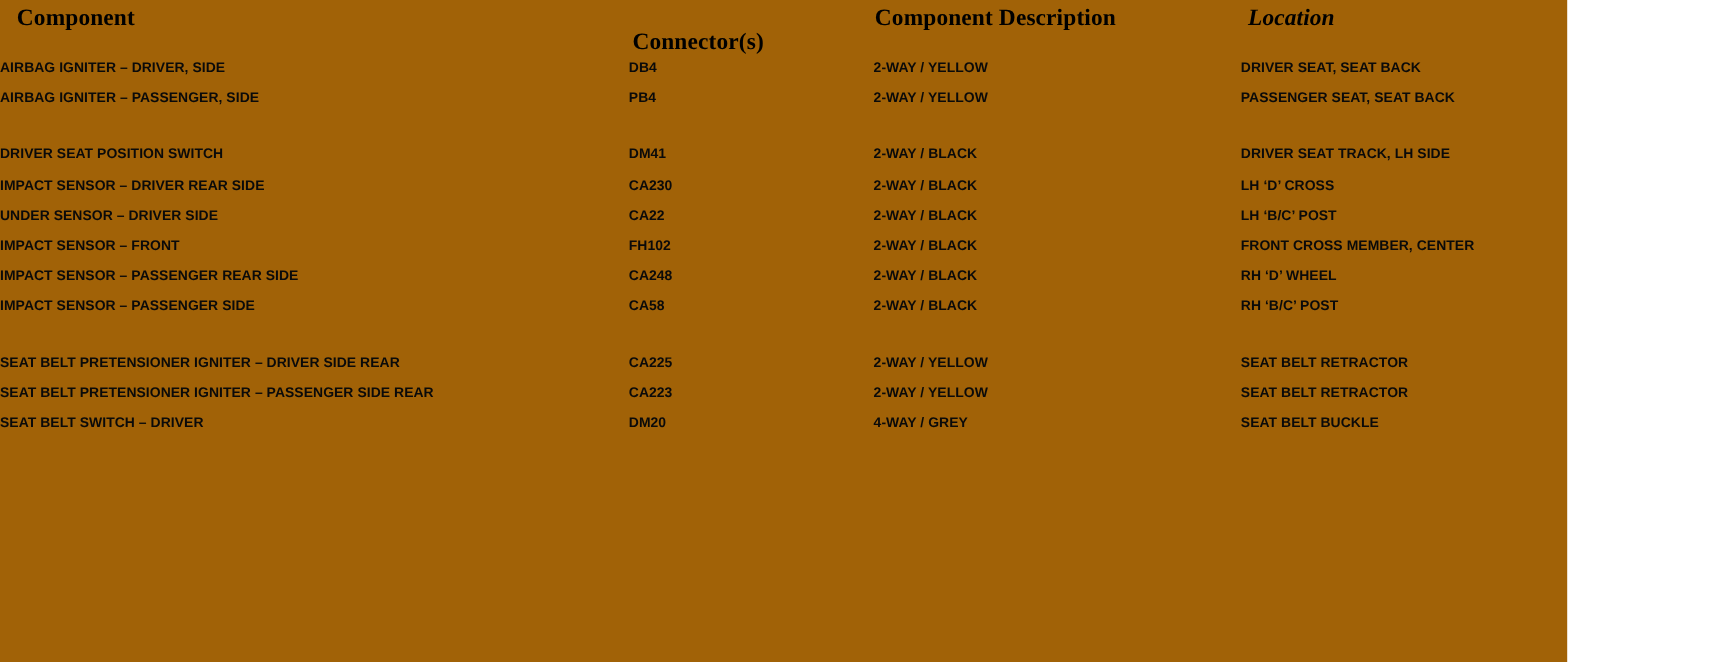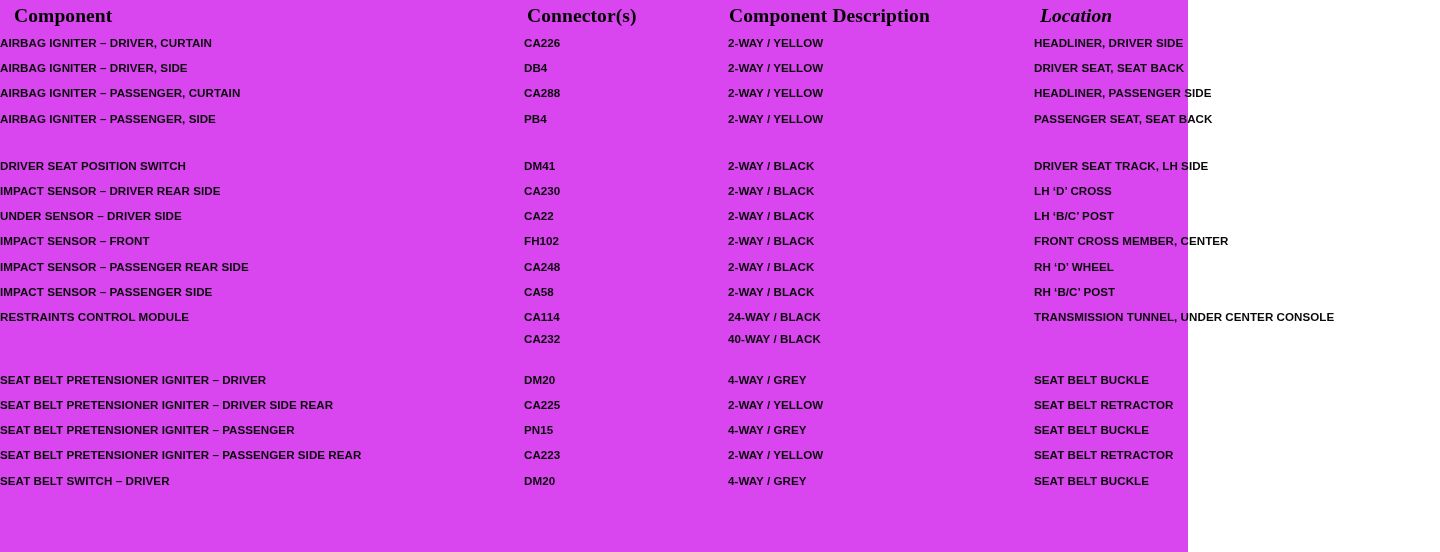--- a/index.html
+++ b/index.html
@@ -10,23 +10,23 @@
   }
   body {
     width: 1440px;
     height: 552px;
     font-family: "Liberation Sans", sans-serif;
     color: #000000;
     overflow: hidden;
   }
   .page {
     position: relative;
-    width: 1188px;
+    width: 1306px;
     height: 552px;
-    background: #d946ef;
+    background: #a16207;
   }
   table.conn-table {
     width: 1440px;
     border-collapse: collapse;
     table-layout: fixed;
   }
   table.conn-table th,
   table.conn-table td {
     text-align: left;
     vertical-align: top;
@@ -46,21 +46,21 @@
     line-height: 24px;
     height: 34px;
     letter-spacing: 0.1px;
     color: #000000;
   }
   thead th .hdr-inner {
     display: block;
     padding-top: 4px;
   }
   th.h-component   .hdr-inner { padding-left: 14px; }
-  th.h-connector   .hdr-inner { padding-left: 3px; }
+  th.h-connector   .hdr-inner { padding-left: 3px; margin-top: 20px; }
   th.h-description .hdr-inner { padding-left: 1px; }
   th.h-location    .hdr-inner { padding-left: 6px; font-style: italic; }
 
   tbody tr.data-row { height: 25.2px; }
   tbody tr.spacer-row { height: 22px; }
   tbody tr.spacer-row td { font-size: 1px; line-height: 1px; }
 
   tbody td {
     font-family: "Liberation Sans", sans-serif;
     font-weight: bold;
@@ -105,58 +105,30 @@
           <span class="hdr-inner">Component Description</span>
         </th>
         <th class="h-location">
           <span class="hdr-inner">Location</span>
         </th>
       </tr>
     </thead>
     <tbody id="table-body">
         <tr class="data-row">
           <td class="cell-component">
-            <span class="subline first">AIRBAG IGNITER – DRIVER, CURTAIN</span>
-          </td>
-          <td class="cell-connector">
-            <span class="subline first">CA226</span>
-          </td>
-          <td class="cell-description">
-            <span class="subline first">2-WAY / YELLOW</span>
-          </td>
-          <td class="cell-location">
-            <span class="subline first">HEADLINER, DRIVER SIDE</span>
-          </td>
-        </tr>
-        <tr class="data-row">
-          <td class="cell-component">
             <span class="subline first">AIRBAG IGNITER – DRIVER, SIDE</span>
           </td>
           <td class="cell-connector">
             <span class="subline first">DB4</span>
           </td>
           <td class="cell-description">
             <span class="subline first">2-WAY / YELLOW</span>
           </td>
           <td class="cell-location">
             <span class="subline first">DRIVER SEAT, SEAT BACK</span>
-          </td>
-        </tr>
-        <tr class="data-row">
-          <td class="cell-component">
-            <span class="subline first">AIRBAG IGNITER – PASSENGER, CURTAIN</span>
-          </td>
-          <td class="cell-connector">
-            <span class="subline first">CA288</span>
-          </td>
-          <td class="cell-description">
-            <span class="subline first">2-WAY / YELLOW</span>
-          </td>
-          <td class="cell-location">
-            <span class="subline first">HEADLINER, PASSENGER SIDE</span>
           </td>
         </tr>
         <tr class="data-row">
           <td class="cell-component">
             <span class="subline first">AIRBAG IGNITER – PASSENGER, SIDE</span>
           </td>
           <td class="cell-connector">
             <span class="subline first">PB4</span>
           </td>
           <td class="cell-description">
@@ -246,79 +218,35 @@
           <td class="cell-connector">
             <span class="subline first">CA58</span>
           </td>
           <td class="cell-description">
             <span class="subline first">2-WAY / BLACK</span>
           </td>
           <td class="cell-location">
             <span class="subline first">RH ‘B/C’ POST</span>
           </td>
         </tr>
-        <tr class="data-row">
-          <td class="cell-component">
-            <span class="subline first">RESTRAINTS CONTROL MODULE</span>
-          </td>
-          <td class="cell-connector">
-            <span class="subline first">CA114</span>
-            <span class="subline">CA232</span>
-          </td>
-          <td class="cell-description">
-            <span class="subline first">24-WAY / BLACK</span>
-            <span class="subline">40-WAY / BLACK</span>
-          </td>
-          <td class="cell-location">
-            <span class="subline first">TRANSMISSION TUNNEL, UNDER CENTER CONSOLE</span>
-          </td>
-        </tr>
         <tr class="spacer-row">
           <td colspan="4">&nbsp;</td>
         </tr>
         <tr class="data-row">
           <td class="cell-component">
-            <span class="subline first">SEAT BELT PRETENSIONER IGNITER – DRIVER</span>
-          </td>
-          <td class="cell-connector">
-            <span class="subline first">DM20</span>
-          </td>
-          <td class="cell-description">
-            <span class="subline first">4-WAY / GREY</span>
-          </td>
-          <td class="cell-location">
-            <span class="subline first">SEAT BELT BUCKLE</span>
-          </td>
-        </tr>
-        <tr class="data-row">
-          <td class="cell-component">
             <span class="subline first">SEAT BELT PRETENSIONER IGNITER – DRIVER SIDE REAR</span>
           </td>
           <td class="cell-connector">
             <span class="subline first">CA225</span>
           </td>
           <td class="cell-description">
             <span class="subline first">2-WAY / YELLOW</span>
           </td>
           <td class="cell-location">
             <span class="subline first">SEAT BELT RETRACTOR</span>
-          </td>
-        </tr>
-        <tr class="data-row">
-          <td class="cell-component">
-            <span class="subline first">SEAT BELT PRETENSIONER IGNITER – PASSENGER</span>
-          </td>
-          <td class="cell-connector">
-            <span class="subline first">PN15</span>
-          </td>
-          <td class="cell-description">
-            <span class="subline first">4-WAY / GREY</span>
-          </td>
-          <td class="cell-location">
-            <span class="subline first">SEAT BELT BUCKLE</span>
           </td>
         </tr>
         <tr class="data-row">
           <td class="cell-component">
             <span class="subline first">SEAT BELT PRETENSIONER IGNITER – PASSENGER SIDE REAR</span>
           </td>
           <td class="cell-connector">
             <span class="subline first">CA223</span>
           </td>
           <td class="cell-description">

